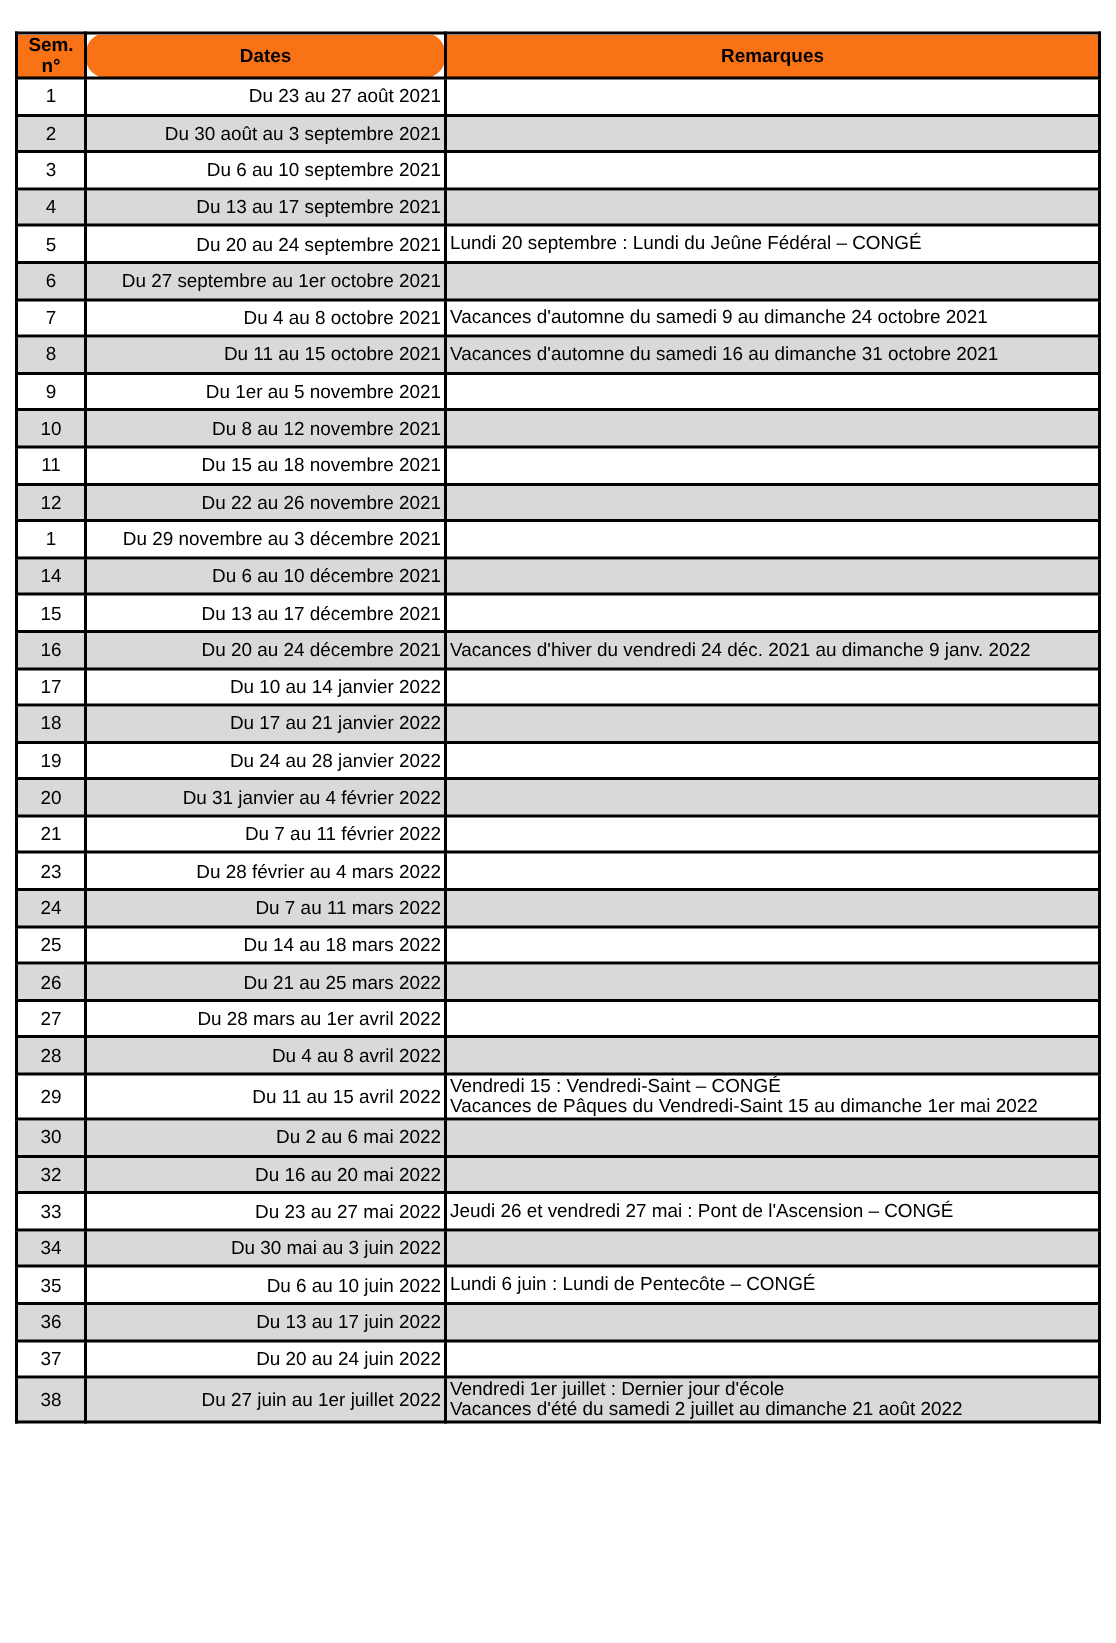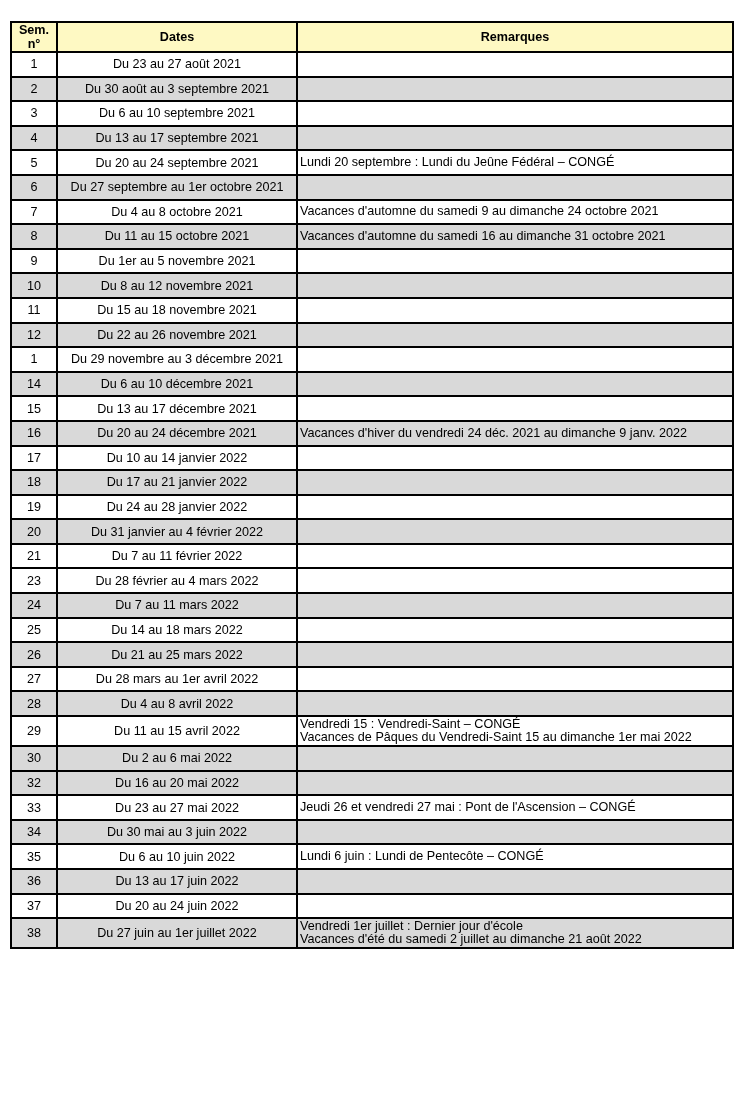--- a/index.html
+++ b/index.html
@@ -24,30 +24,30 @@
       font-size: 12.6px;
     }
     table.schedule th, table.schedule td {
       border: 2px solid #000;
       padding: 0 2px;
       line-height: 14px;
       overflow: hidden;
       white-space: nowrap;
     }
     table.schedule thead th {
-      background: #fef9c3;
+      background: #f97316;
       font-weight: bold;
       height: 28px;
       text-align: center;
       font-size: 12.6px;
     }
     th.col-sem { width: 40px; line-height: 13px; }
-    th.col-dates { width: 234px; }
+    th.col-dates { width: 234px; border-radius: 14px; }
     td.sem { text-align: center; }
-    td.dates { text-align: center; }
+    td.dates { text-align: right; }
     td.rem { text-align: left; }
     tr.row td { height: 22.6px; }
     tr.row.tall td { height: 28px; }
     tr.row.alt td { background: #d9d9d9; }
     tr.row:not(.alt) td { background: #ffffff; }
     .rem-line { display: block; line-height: 13px; }
   </style>
 </head>
 <body>
 

